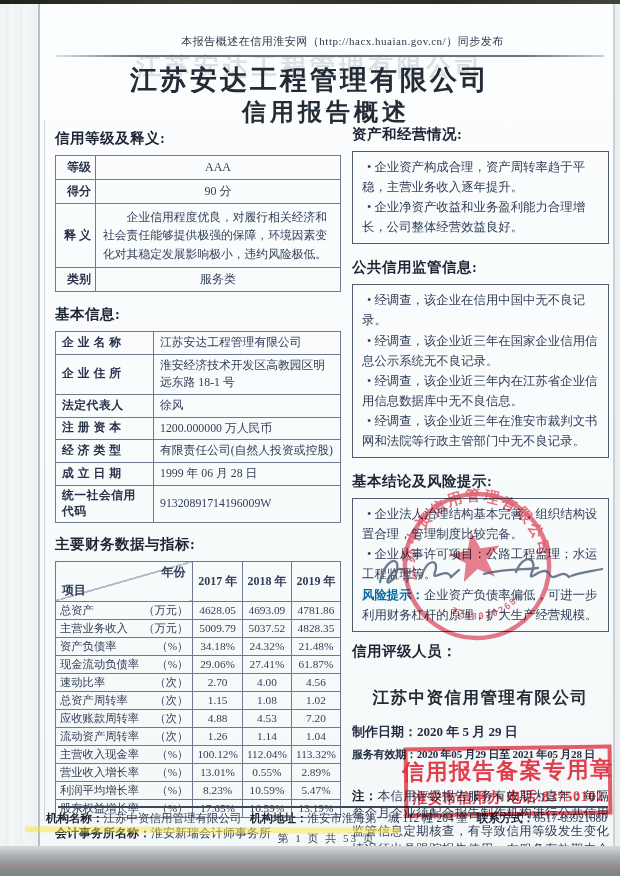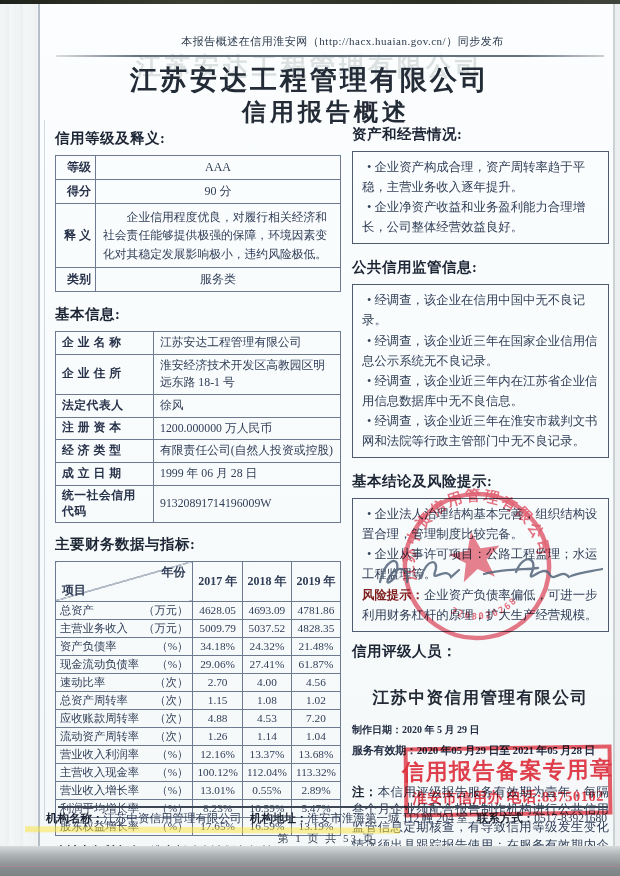--- a/index.html
+++ b/index.html
@@ -67,25 +67,25 @@
   .fin-label .flx { display:flex; justify-content:space-between; }
   .fin-val { text-align:center; font-family:"Liberation Serif","DejaVu Serif",serif; }
 
   .acct-line { font-size:12px; margin-top:7px; color:#2f3d56; }
   .acct-line b { color:#1c2534; }
 
   
   .rbox { border:1.3px solid #4f5b6e; padding:5px 9px 6px 9px; margin-bottom:14px; }
   .rbox p { font-size:12.4px; line-height:1.62; color:#2f3d56; text-indent:.4em; }
   .rbox .risk { text-indent:0; }
-  .rbox .risk b { color:#7f1d1d; }
+  .rbox .risk b { color:#0369a1; }
   .staff-head { margin-top:0; }
   .company-line { text-align:center; font-size:16.5px; font-weight:bold; letter-spacing:1.5px;
     color:#232b36; margin:26px 0 14px 0; }
-  .date-line { font-size:10px; font-weight:bold; color:#232e44; margin-bottom:6px; }
+  .date-line { font-size:13px; font-weight:bold; color:#232e44; margin-bottom:6px; }
   .valid-line { font-size:11px; font-weight:bold; color:#232e44; letter-spacing:-.2px; margin-bottom:26px;font-family:Liberation Serif, serif; }
   .note-para { font-size:12.4px; line-height:1.42; color:#2f3d56; text-align:justify; }
   .note-para b { color:#1c2534; }
 
   
   .footer-rule { position:absolute; left:58px; top:806px; width:550px; height:1.5px; background:#3c4654; z-index:3; }
   .footer-line { position:absolute; left:40px; top:811px; width:573px; text-align:center;
     font-size:11.5px; color:#2f3d56; z-index:3; white-space:nowrap; }
   .footer-line b { color:#1c2534; }
   .page-num { position:absolute; left:40px; top:831px; width:573px; text-align:center;
@@ -287,31 +287,20 @@
         <span>流动资产周转率</span>
         <span class="fin-unit">（次）</span>
       </span>
     </td>
     <td class="fin-val">1.26</td>
     <td class="fin-val">1.14</td>
     <td class="fin-val">1.04</td>
   </tr>
 
 
-  <tr>
-    <td class="fin-label">
-      <span class="flx">
-        <span>营业收入利润率</span>
-        <span class="fin-unit">（%）</span>
-      </span>
-    </td>
-    <td class="fin-val">12.16%</td>
-    <td class="fin-val">13.37%</td>
-    <td class="fin-val">13.68%</td>
-  </tr>
 
   <tr>
     <td class="fin-label">
       <span class="flx">
         <span>主营收入现金率</span>
         <span class="fin-unit">（%）</span>
       </span>
     </td>
     <td class="fin-val">100.12%</td>
     <td class="fin-val">112.04%</td>

